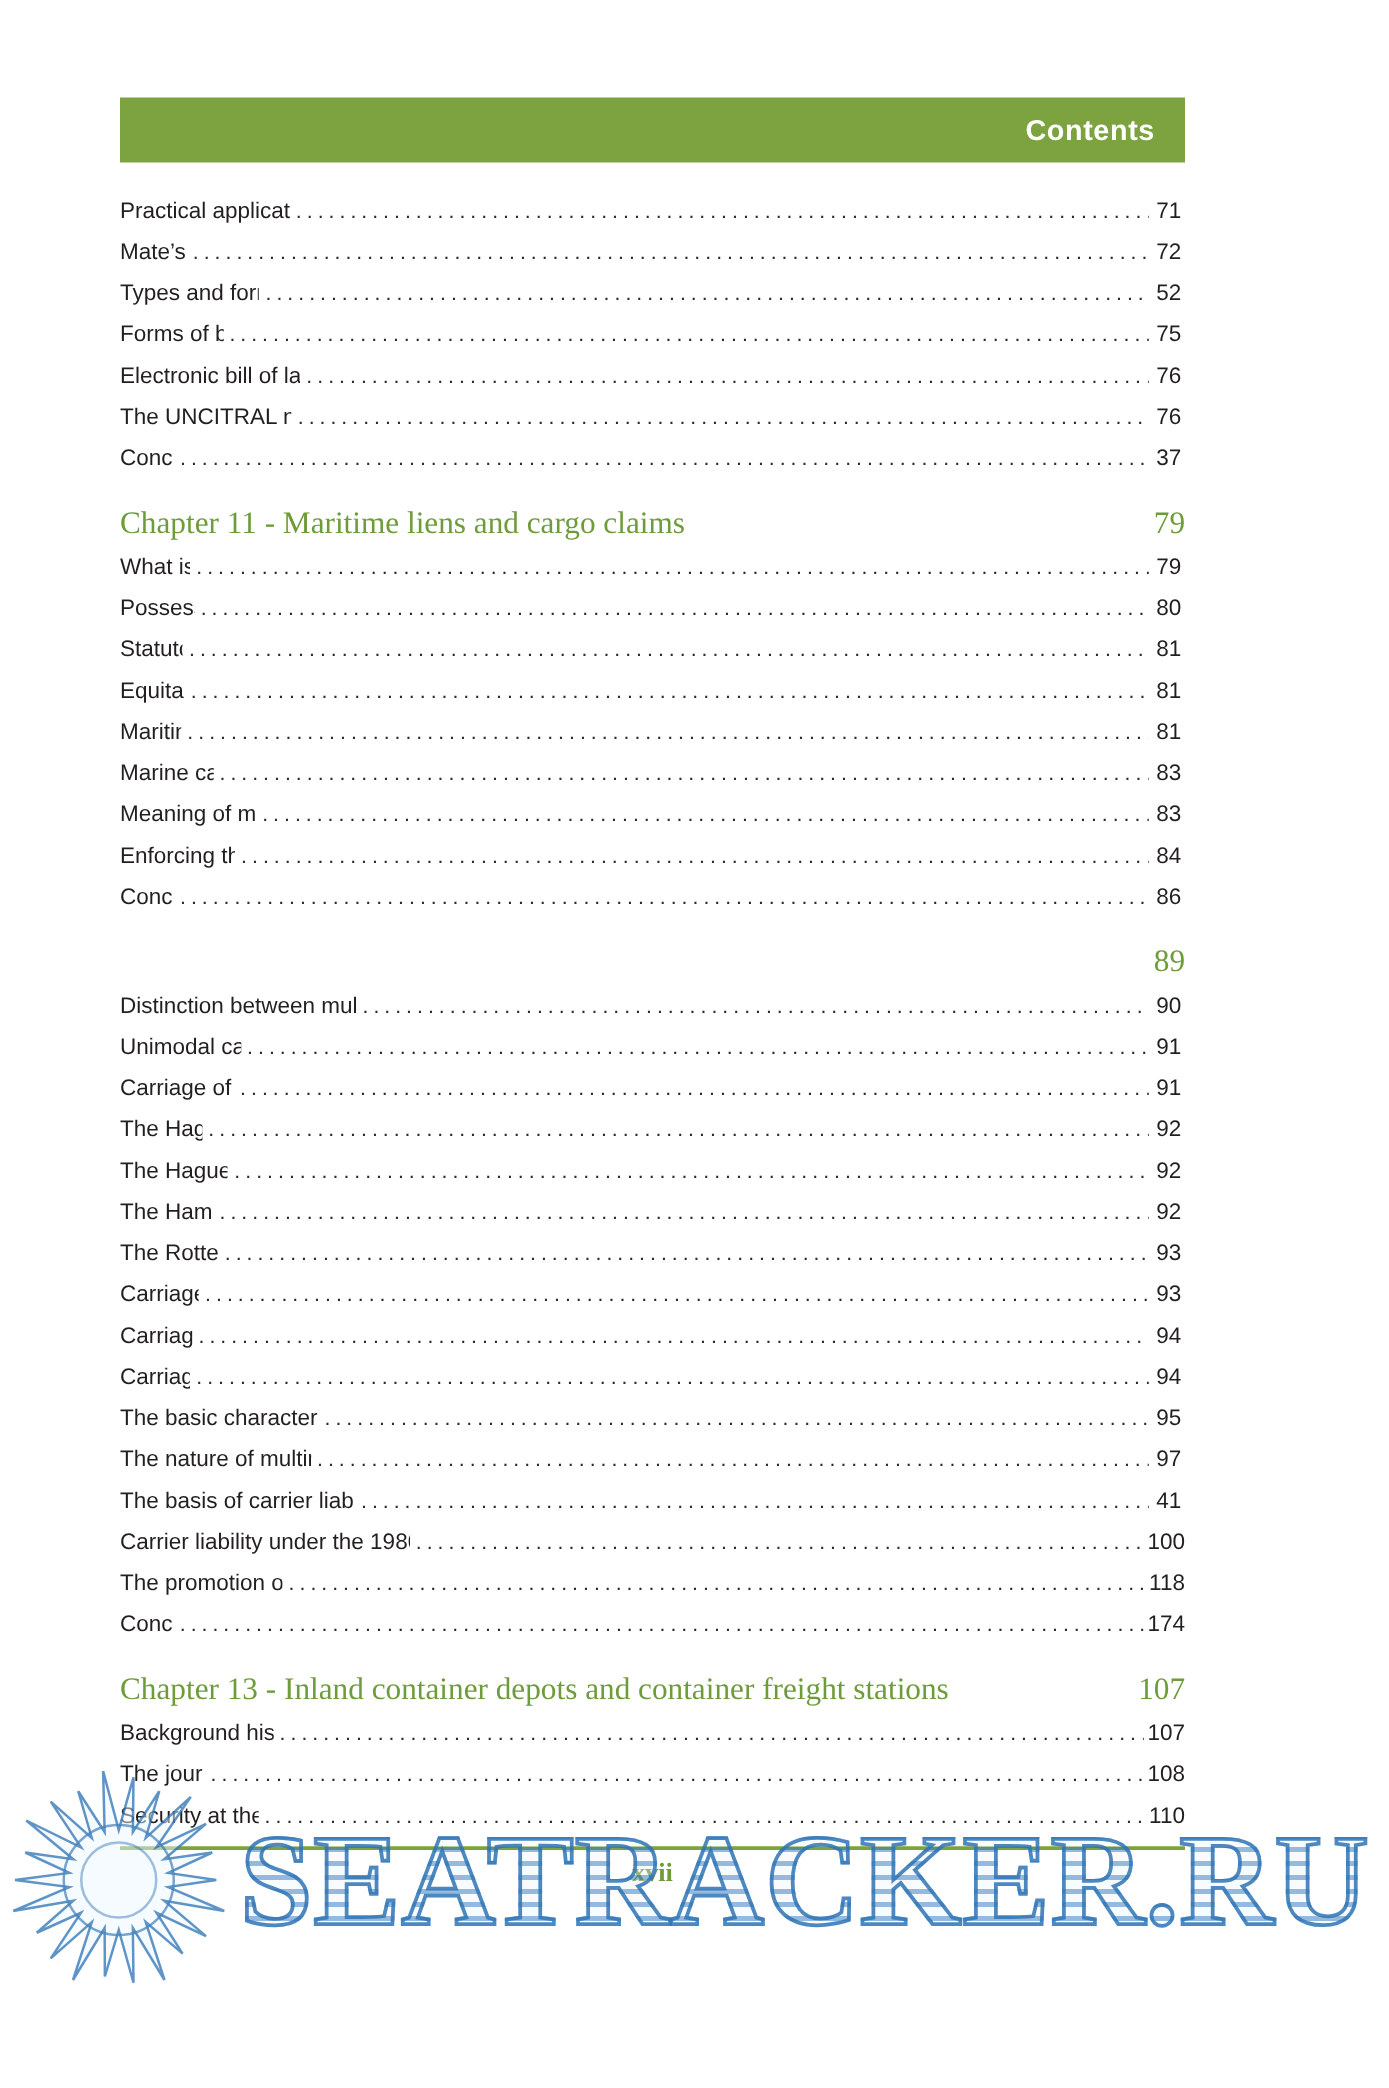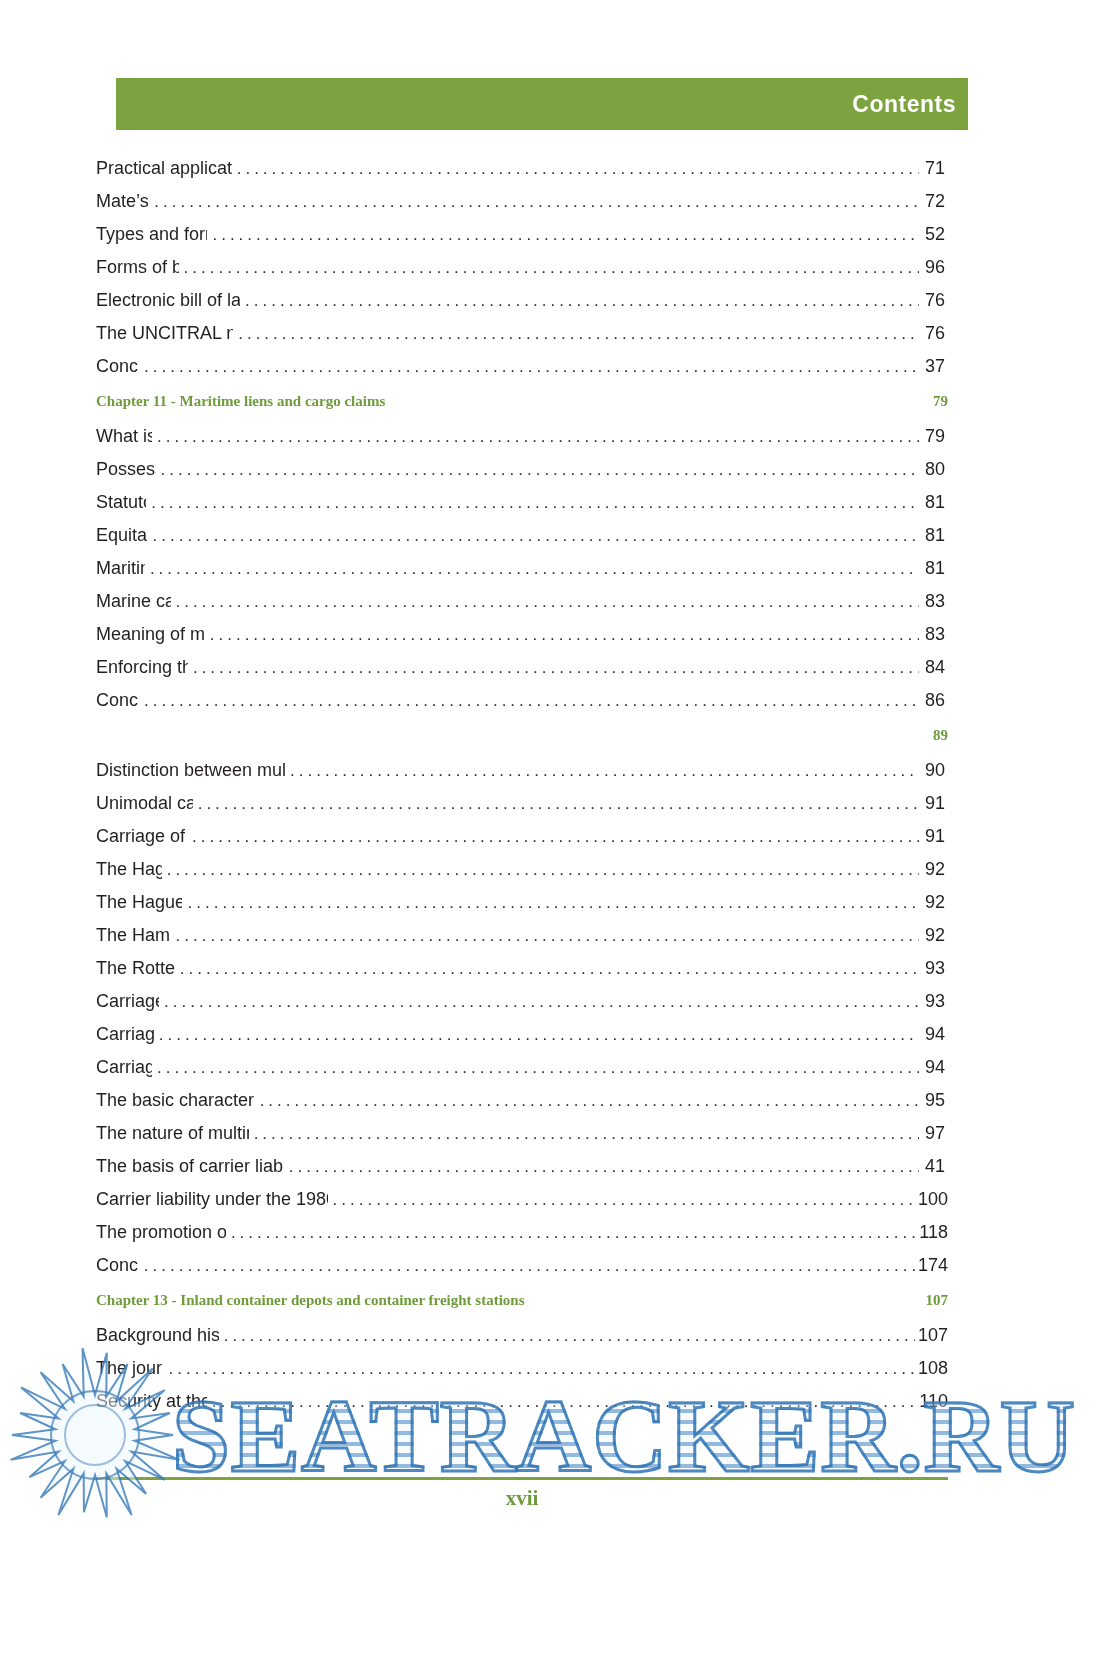--- a/index.html
+++ b/index.html
@@ -11,22 +11,21 @@
     color:#231f20;
     overflow:hidden;
   }
   .page { position:absolute; inset:0; }
 
   
   .header-bar {
     position:absolute; left:96px; top:78px; width:852px; height:52px;
     background:var(--accent, #7ca33f);
     display:flex; align-items:center; justify-content:flex-end;
-    padding-right:12px;
-    margin-left:20px;
+    padding-right:24px;
   }
   .header-title {
     color:#ffffff; font-size:23px; font-weight:bold;
     font-family:"Liberation Sans", sans-serif; letter-spacing:0.5px;
   }
 
   
   .toc { position:absolute; left:96px; top:146px; width:852px; padding-top:6px; }
   .toc-row {
     display:flex; align-items:baseline;
@@ -36,44 +35,45 @@
   .toc-title { white-space:nowrap; flex:0 1 auto; overflow:hidden; }
   .toc-dots { flex:1 1 auto; overflow:hidden; white-space:nowrap; margin:0 3px 0 5px; color:#2a2a2a; }
   .toc-dots::before {
     content:"........................................................................................................................................................................................";
     letter-spacing:4px; font-size:17px;
   }
   .toc-page { flex:0 0 auto; white-space:nowrap; text-align:center; min-width:26px; }
 
   .chapter-row {
     height:37px; line-height:37px;
+    margin-top:17px;
     font-family:"Liberation Serif", serif;
-    font-weight:bold; font-size:15px;
+    font-weight:normal; font-size:25px;
     color:var(--chapter, #6f9c3b);
   }
   .chapter-spacer { flex:1 1 auto; min-width:8px; }
   .chapter-page { flex:0 0 auto; }
 
   
   .footer-rule {
     position:absolute; left:96px; top:1477px; width:852px; height:3px;
     background:var(--accent, #7ca33f);
   }
   .page-number {
     position:absolute; left:96px; top:1486px; width:852px;
     text-align:center;
     font-family:"Liberation Serif", serif; font-weight:bold;
     font-size:21px; color:var(--chapter, #6f9c3b);
   }
 
   
   .watermark {
-    position:absolute; left:4px; top:1339px; width:1104px; height:192px;
+    position:absolute; left:4px; top:1408px; width:1104px; height:192px;
     display:flex; align-items:center;
-    z-index:5; pointer-events:none;
+    z-index:5; pointer-events:none;gap:20px;
   }
   .starburst { width:182px; height:182px; flex:0 0 auto; opacity:0.9; margin-right:-14px; }
   .watermark-text {
     font-family:"Liberation Serif", serif; font-weight:bold;
     font-size:104px; letter-spacing:1px; white-space:nowrap;
     color:transparent;
     -webkit-text-stroke:3px rgba(47,116,181,0.85);
     background:repeating-linear-gradient(to bottom,
       rgba(59,130,196,0.55) 0 4px,
       rgba(232,243,251,0.30) 4px 11px);
@@ -103,21 +103,21 @@
           <span class="toc-page">72</span>
         </div>
         <div class="toc-row">
           <span class="toc-title">Types and forms of bill of lading</span>
           <span class="toc-dots"></span>
           <span class="toc-page">52</span>
         </div>
         <div class="toc-row">
           <span class="toc-title">Forms of bills of lading</span>
           <span class="toc-dots"></span>
-          <span class="toc-page">96</span>
+          <span class="toc-page">75</span>
         </div>
         <div class="toc-row">
           <span class="toc-title">Electronic bill of lading – the Bolero system</span>
           <span class="toc-dots"></span>
           <span class="toc-page">76</span>
         </div>
         <div class="toc-row">
           <span class="toc-title">The UNCITRAL new transport document</span>
           <span class="toc-dots"></span>
           <span class="toc-page">76</span>

